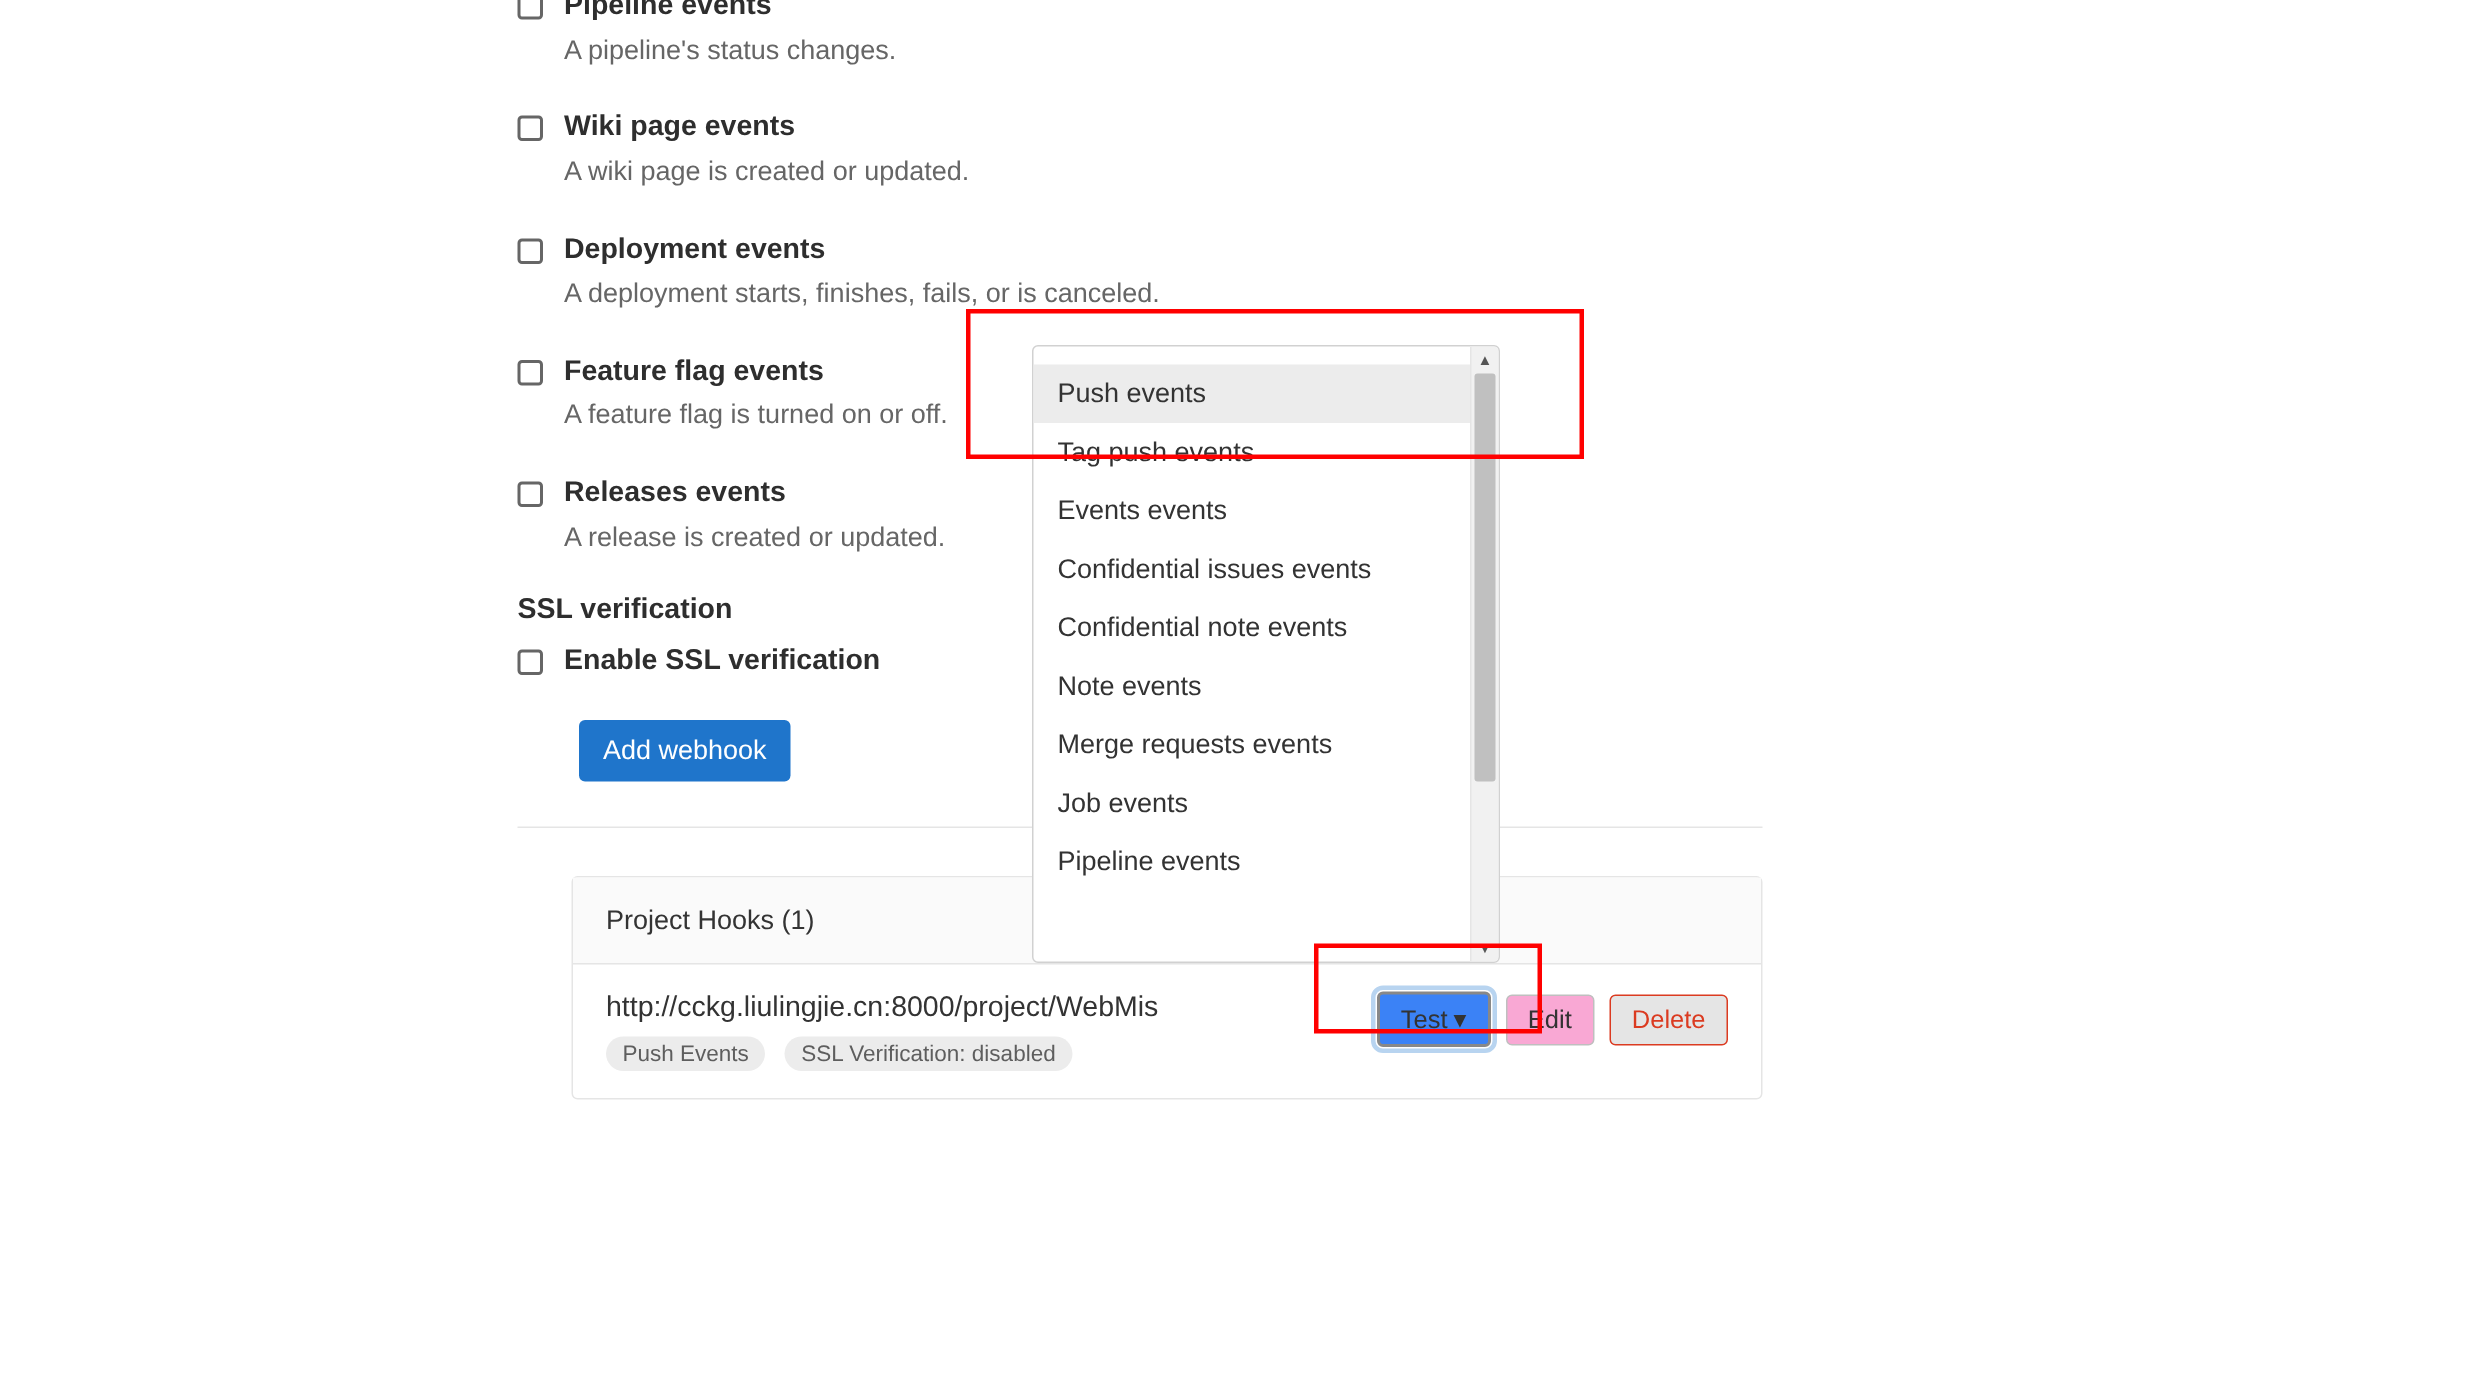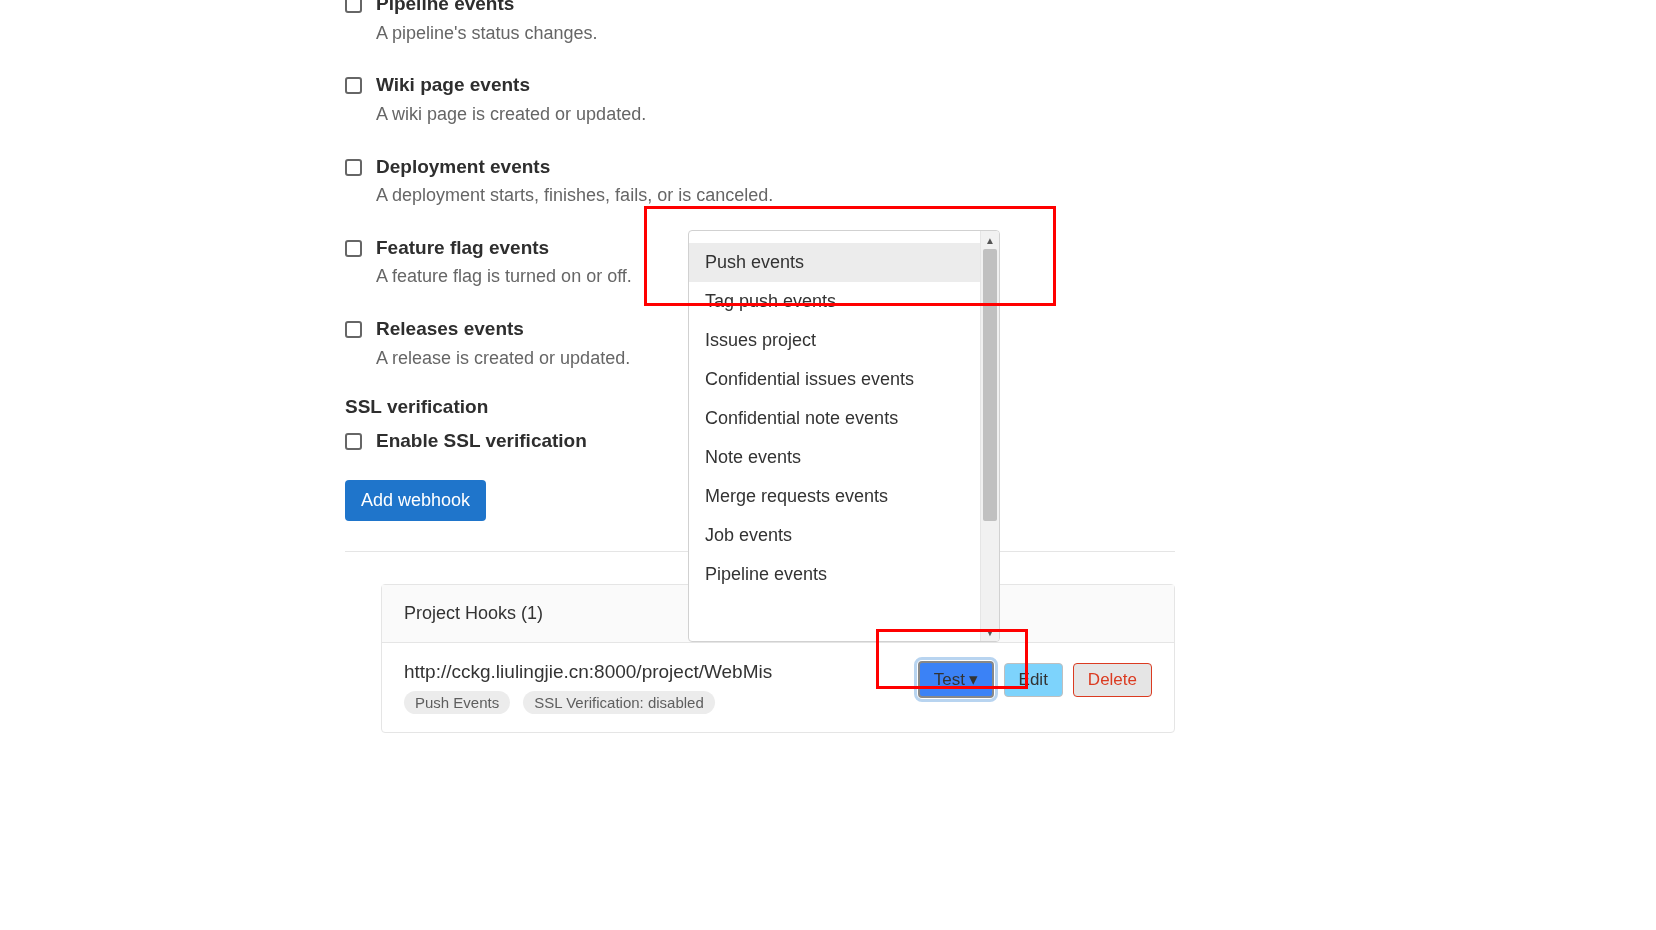--- a/index.html
+++ b/index.html
@@ -69,20 +69,21 @@
     color: #2e2e2e;
   }
   .btn-primary {
     background: #1f75cb;
     color: #fff;
     border: none;
     border-radius: 4px;
     padding: 10px 16px;
     font-size: 18px;
     font-weight: 400;
+    margin-left: 41px;
   }
   .divider {
     border: 0;
     border-top: 1px solid #e5e5e5;
     margin: 30px 0 32px;
   }
   .hooks-panel {
     border: 1px solid #e5e5e5;
     border-radius: 4px;
     overflow: visible;
@@ -122,21 +123,21 @@
     display: flex;
     gap: 10px;
     align-items: center;
   }
   .btn {
     display: inline-flex;
     align-items: center;
     border-radius: 4px;
     padding: 6px 14px;
     font-size: 17px;
-    background: #7dd3fc;
+    background: #f9a8d4;
     border: 1px solid #bfbfbf;
     color: #333;
   }
   .btn-test {
     border: 2px solid #888;
     outline: 3px solid #b8d4f0;
     outline-offset: 1px;
     background: #3b82f6;
   }
   .btn-test .chev {
@@ -283,21 +284,21 @@
       </div>
     </div>
 
   </div>
 
   <div class="dropdown">
     <div class="dropdown-inner">
       <div style="height:12px"></div>
       <div class="dropdown-item highlight">Push events</div>
       <div class="dropdown-item">Tag push events</div>
-      <div class="dropdown-item">Issues project</div>
+      <div class="dropdown-item">Events events</div>
       <div class="dropdown-item">Confidential issues events</div>
       <div class="dropdown-item">Confidential note events</div>
       <div class="dropdown-item">Note events</div>
       <div class="dropdown-item">Merge requests events</div>
       <div class="dropdown-item">Job events</div>
       <div class="dropdown-item">Pipeline events</div>
     </div>
     <div class="dropdown-scroll">
       <div class="scroll-arrow">▲</div>
       <div class="scroll-thumb"></div>

